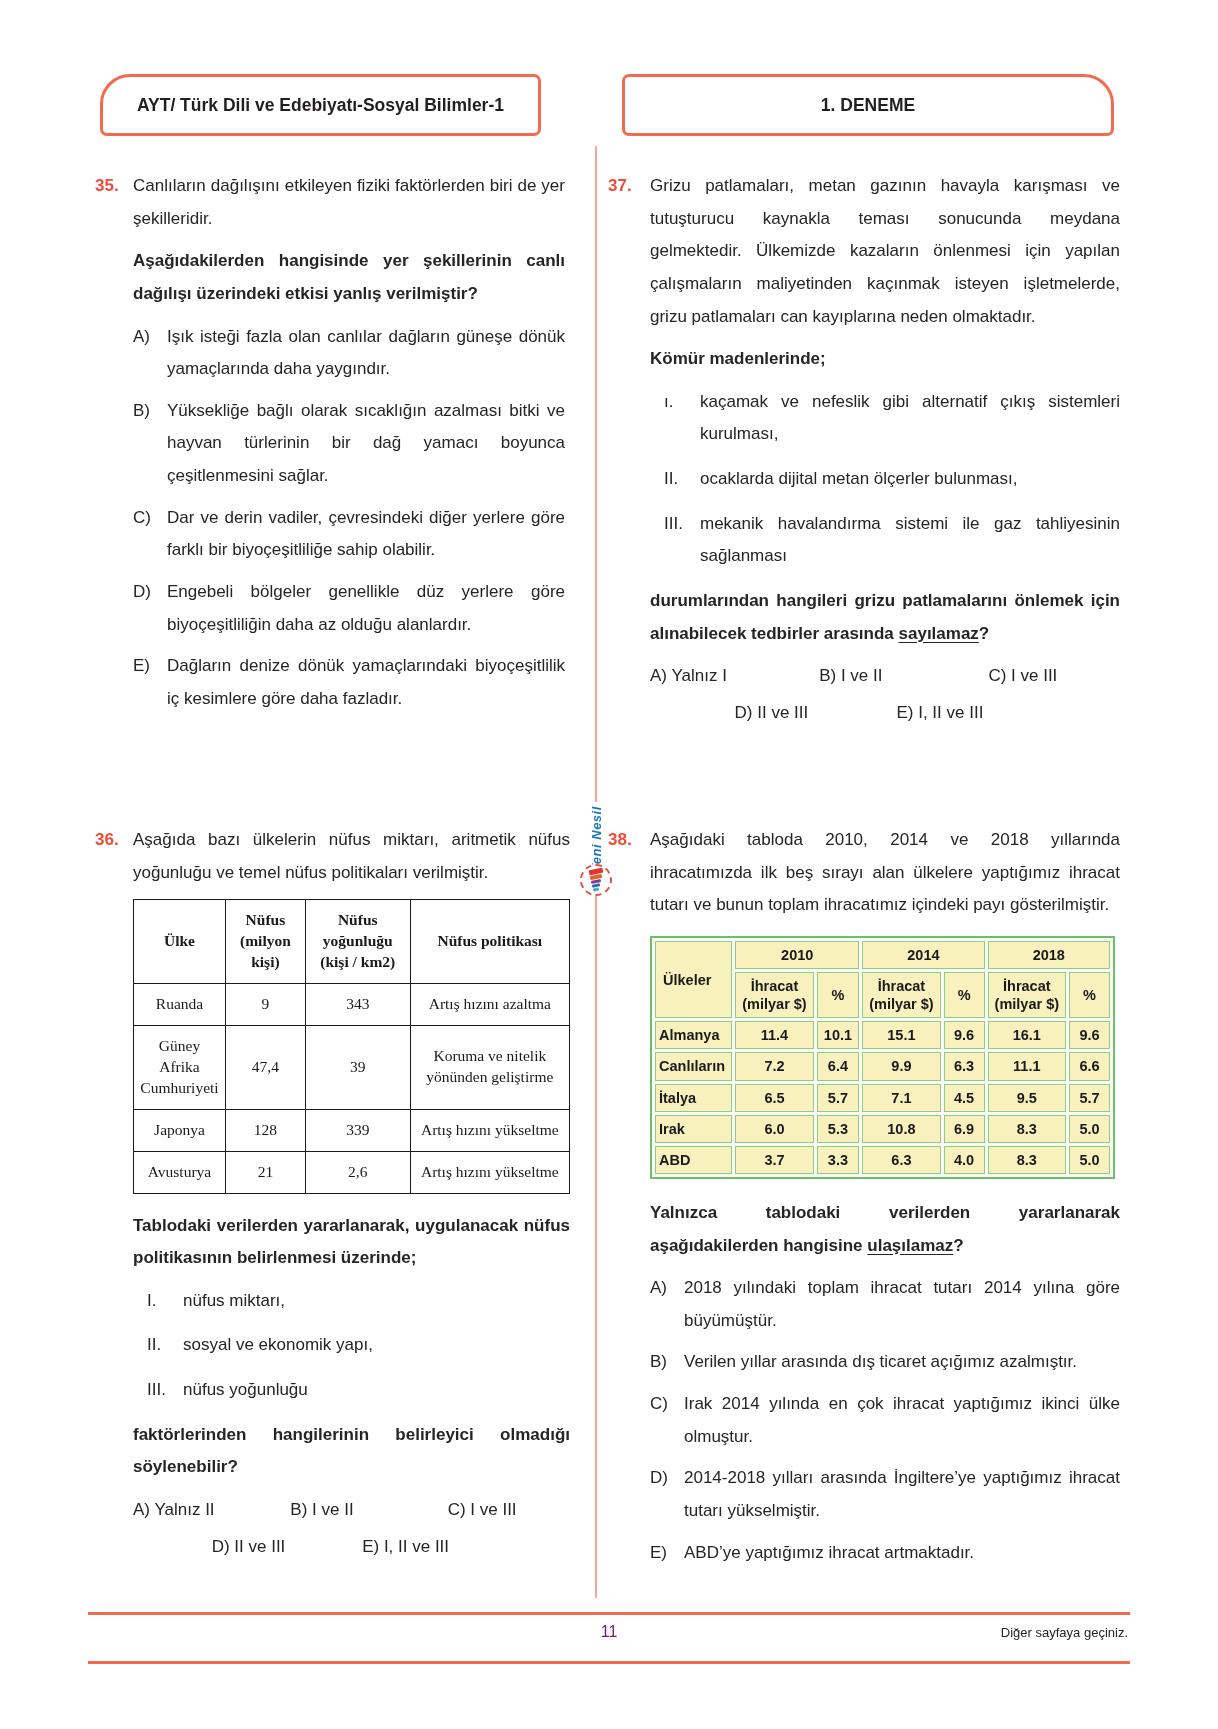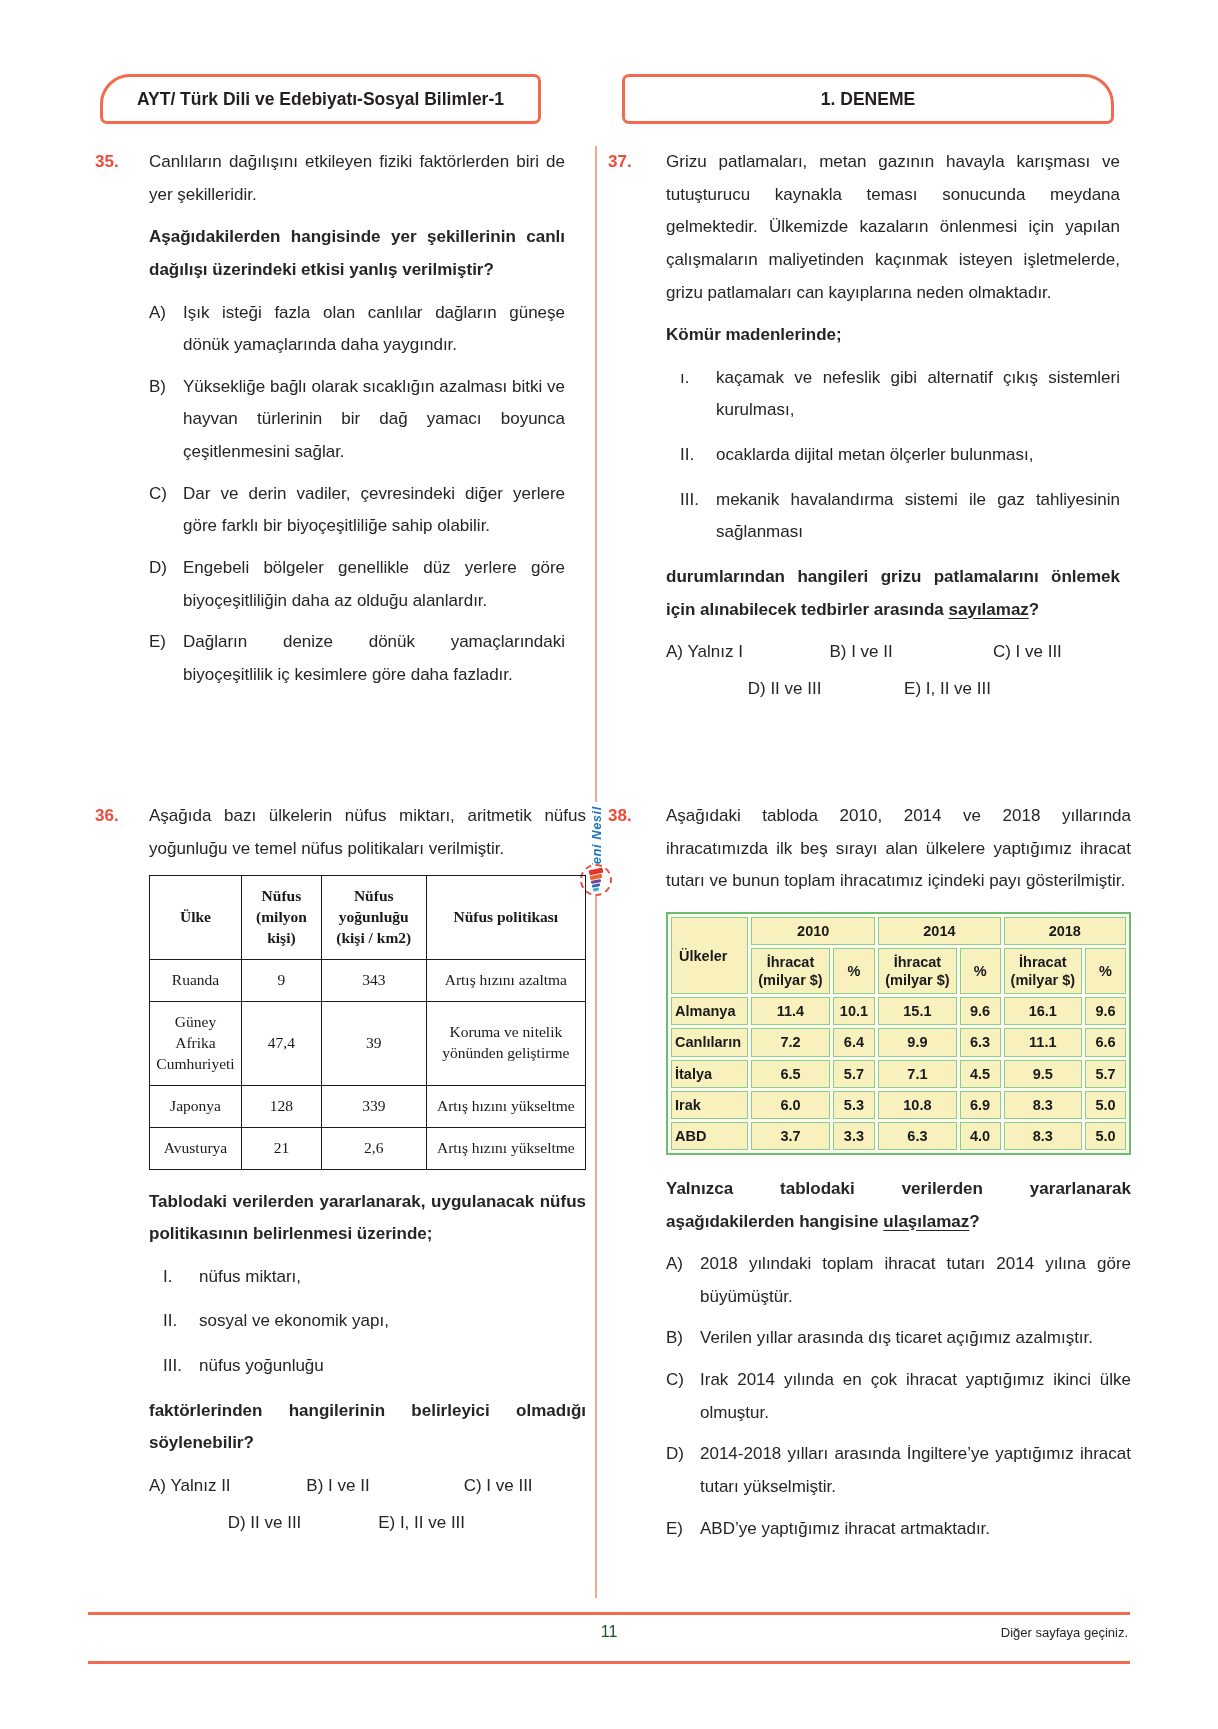--- a/index.html
+++ b/index.html
@@ -11,21 +11,21 @@
     background: #ffffff;
     font-family: "Liberation Sans", sans-serif;
     color: #262424;
     overflow: hidden;
   }
 
   
   .hdr-box {
     position: absolute;
     top: 74px;
-    height: 50px;
+    height: 62px;
     border: 3px solid #f26b4f;
     display: flex;
     align-items: center;
     justify-content: center;
     font-weight: bold;
     font-size: 17.5px;
     color: #231f20;
     background: #fff;
   }
   .hdr-left  { left: 100px; width: 441px; border-radius: 30px 7px 7px 7px; }
@@ -64,23 +64,24 @@
   .logo-icon .b1 { width: 14px; height: 5px; background: #e3342f; }
   .logo-icon .b2 { width: 12px; height: 4px; background: #e8632c; }
   .logo-icon .b3 { width: 10px; height: 3px; background: #7a3f98; }
   .logo-icon .b4 { width: 8px;  height: 3px; background: #2b66b1; }
   .logo-icon .b5 { width: 6px;  height: 3px; background: #3fa9dc; }
 
   
   .q {
     position: absolute;
     display: grid;
-    column-gap: 16px;
+    column-gap: 0;
     font-size: 17px;
     line-height: 1.92;
+    margin-top: 24px;
   }
   .q-left  { grid-template-columns: 38px 1fr; width: 470px; }
   .q-right { grid-template-columns: 42px 1fr; width: 512px; }
   #q35 { left: 95px;  top: 146px; }
   #q36 { left: 95px;  top: 800px; }
   #q37 { left: 608px; top: 146px; }
   #q38 { left: 608px; top: 800px; }
   .qnum { color: #f04a38; font-weight: bold; }
   .qbody > * { margin-bottom: 10px; }
   .para { text-align: justify; }
@@ -133,21 +134,21 @@
   .t38 .country { text-align: left; padding-left: 3px; }
   .t38 .corner { text-align: left; padding-left: 7px; }
   .t38 .unit { display: block; }
 
   
   .footer-line { position: absolute; left: 88px; width: 1042px; height: 3px; background: #f26b4f; }
   .footer-line.l1 { top: 1612px; }
   .footer-line.l2 { top: 1661px; }
   .page-num {
     position: absolute; left: 88px; top: 1623px; width: 1042px;
-    text-align: center; font-size: 16px; color: #14532d;
+    text-align: center; font-size: 16px; color: #701a75;
   }
   .footer-note {
     position: absolute; right: 90px; top: 1625px;
     font-size: 13px; color: #262424;
   }
 </style>
 </head>
 <body>
 
 <div class="page">

